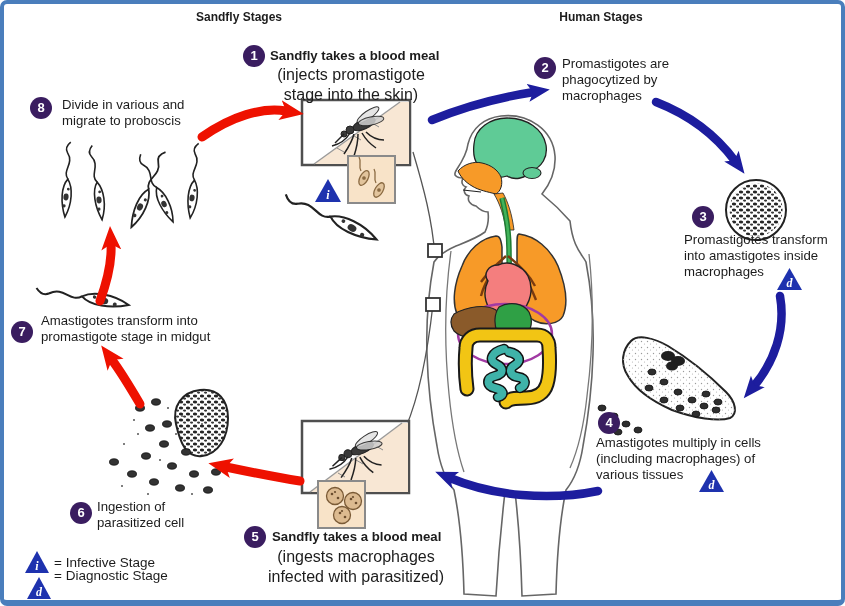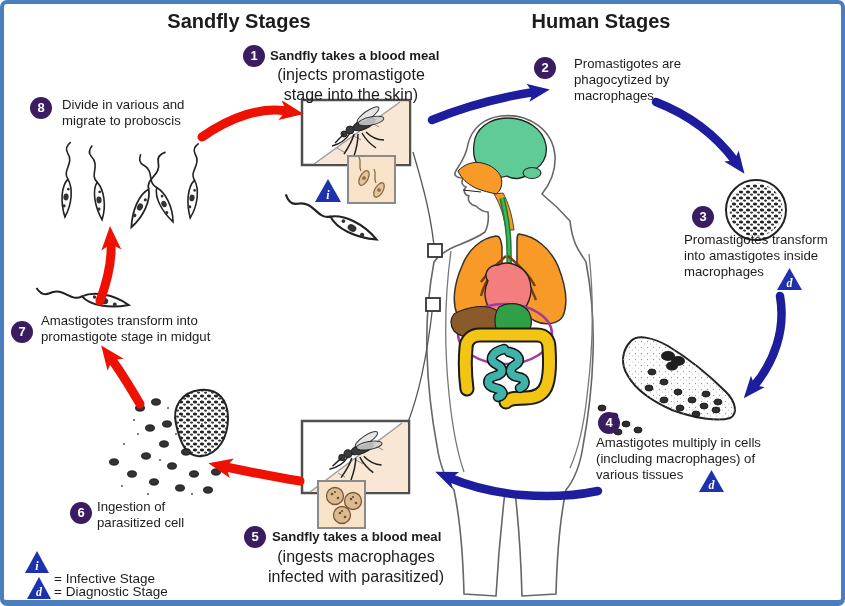--- a/index.html
+++ b/index.html
@@ -3,40 +3,40 @@
 <meta charset="utf-8">
 <style>
   html,body{margin:0;padding:0;background:#fff;}
   .canvas{
     position:relative;width:845px;height:606px;box-sizing:border-box;
     border:4px solid var(--border,#4a7ebc);border-bottom-width:6px;border-radius:7px;
     background:#fff;overflow:hidden;
     font-family:"Liberation Sans","DejaVu Sans",sans-serif;color:var(--ink,#1c1c1c);
   }
   svg{position:absolute;left:0;top:0;}
-  .title{position:absolute;transform:translateX(-50%);font-size:20px;font-weight:bold;white-space:nowrap;}
+  .title{position:absolute;transform:translateX(-50%);font-size:12px;font-weight:bold;white-space:nowrap;}
   .num{
     position:absolute;width:22px;height:22px;border-radius:50%;
     background:var(--purple,#3a1d60);color:#fff;font-size:13px;font-weight:bold;
     text-align:center;line-height:22px;z-index:4;
   }
   .lbl{position:absolute;font-size:13.2px;line-height:1.2;z-index:3;}
   .sub{position:absolute;font-size:16px;line-height:1.25;text-align:center;z-index:3;}
   .one-line{white-space:nowrap;font-weight:bold;}
   .tri{position:absolute;z-index:4;}
   .tri .shape{
     width:100%;height:100%;background:var(--tri,#1e32ae);
     clip-path:polygon(50% 0,100% 100%,0 100%);
   }
   .tri .letter{
     position:absolute;left:0;right:0;bottom:0;text-align:center;
     color:#fff;font-family:"Liberation Serif","DejaVu Serif",serif;
     font-style:italic;font-weight:bold;font-size:12px;line-height:14px;
   }
-  .leg-label{position:absolute;font-size:13.5px;z-index:3;margin-top:16px;}
+  .leg-label{position:absolute;font-size:13.5px;z-index:3;}
 </style>
 </head>
 <body>
 
 <div class="canvas">
 
   <svg width="845" height="606" viewBox="0 0 845 606">
     <defs>
       <pattern id="dots" width="7" height="6" patternUnits="userSpaceOnUse">
         <ellipse cx="2" cy="2" rx="2.2" ry="1.5" fill="#262626"></ellipse>
@@ -267,21 +267,21 @@
   </svg>
 
   <div class="title" style="left:235px;top:6px">Sandfly Stages</div>
   <div class="title" style="left:597px;top:6px">Human Stages</div>
 
   <div class="num" style="left:239px;top:41px">1</div>
   <div class="lbl one-line" style="left:266px;top:44px">Sandfly takes a blood meal</div>
   <div class="sub" style="left:258px;top:61px;width:178px">(injects promastigote stage into the skin)</div>
 
   <div class="num" style="left:530px;top:53px">2</div>
-  <div class="lbl" style="left:570px;top:52px;width:130px">Promastigotes are phagocytized by macrophages</div>
+  <div class="lbl" style="left:558px;top:52px;width:130px">Promastigotes are phagocytized by macrophages</div>
 
   <div class="num" style="left:688px;top:202px">3</div>
   <div class="lbl" style="left:680px;top:228px;width:162px">Promastigotes transform into amastigotes inside macrophages</div>
   <div class="tri" style="left:773px;top:264px;width:25px;height:22px">
     <div class="shape"></div>
     <span class="letter">d</span>
   </div>
 
   <div class="num" style="left:594px;top:408px">4</div>
   <div class="lbl" style="left:592px;top:431px;width:188px">Amastigotes multiply in cells (including macrophages) of various tissues</div>

